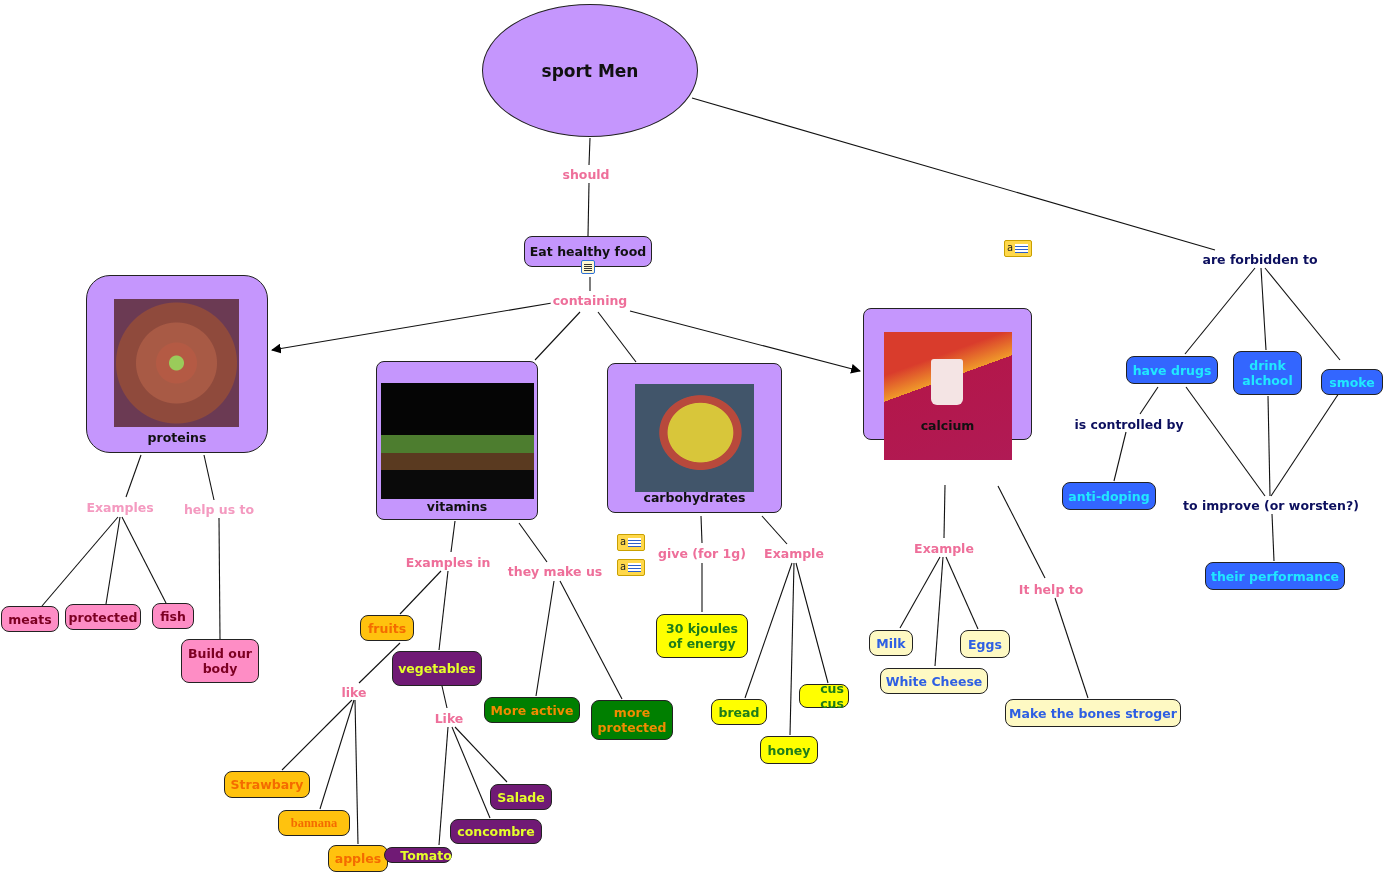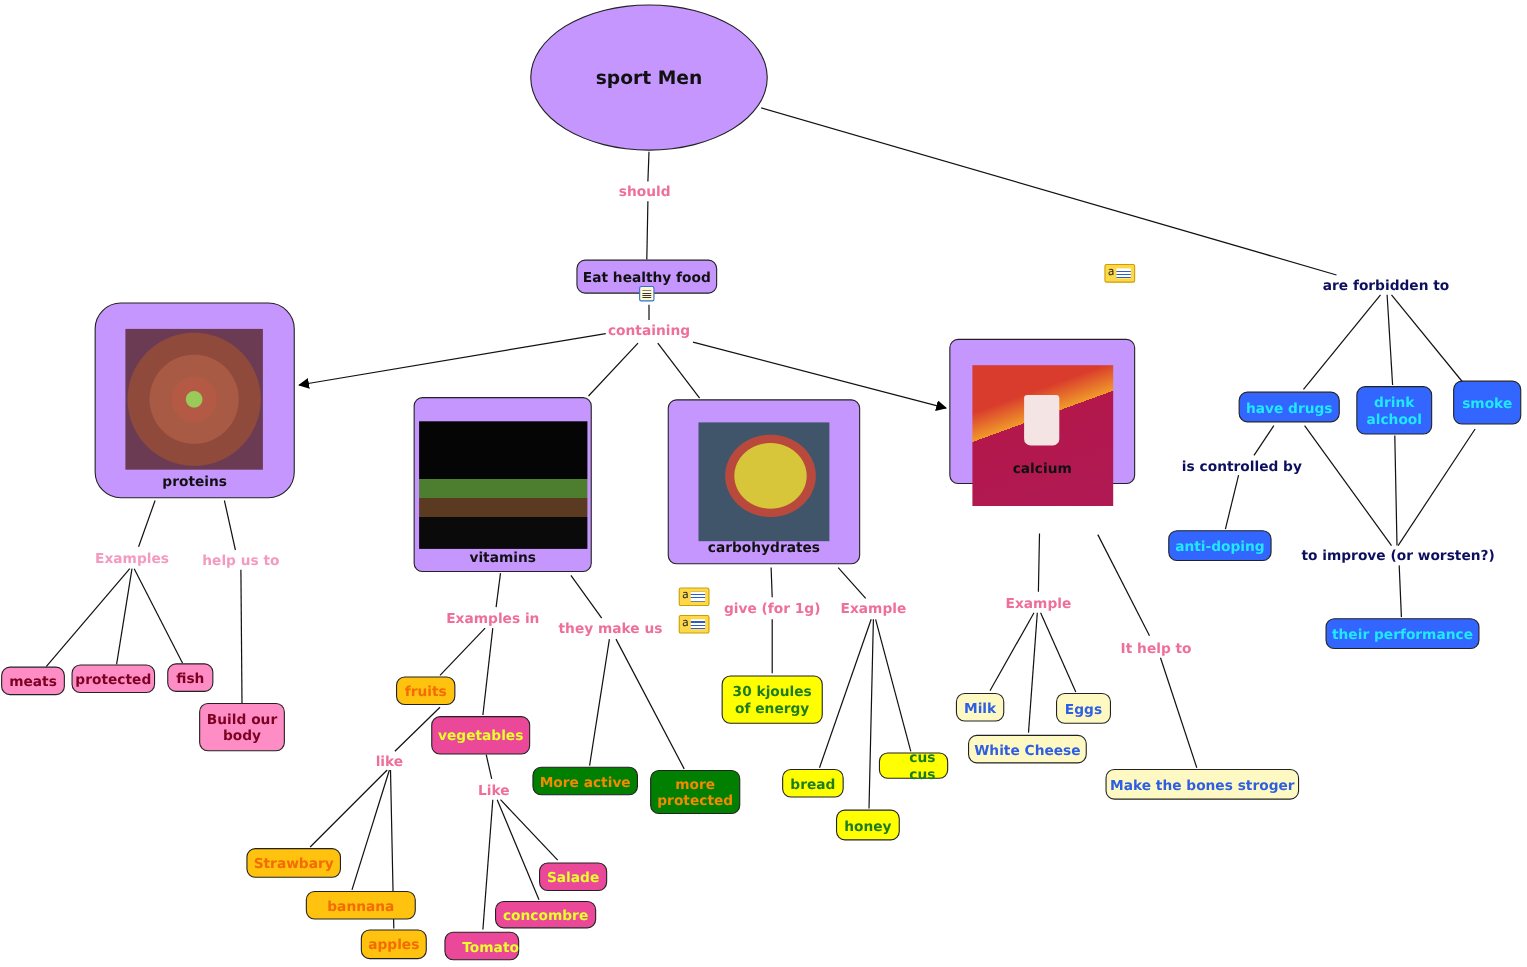--- a/index.html
+++ b/index.html
@@ -11,21 +11,21 @@
           display: flex; align-items: center; justify-content: center;
           text-align: center; line-height: 15px; cursor: pointer; }
   .lbl { position: absolute; font-weight: bold; font-size: 12.5px; white-space: nowrap;
          background: #fff; padding: 0 2px; transform: translate(-50%, -50%); }
   .pinkl { color: #ee6f9a; }
   .lpink { color: #f49ac0; }
   .navyl { color: #0c0f5e; }
   .purple { background: #c596fd; color: #111; }
   .pinkn { background: #fe8dc5; color: #7c0022; }
   .orange { background: #ffc20e; color: #f46b00; }
-  .dgreen { background: #ec4899; color: #e5ff2a; }
+  .dgreen { background: #701a75; color: #e5ff2a; }
   .green { background: #007f00; color: #f18b00; }
   .yellow { background: #ffff00; color: #1e7d1a; }
   .lblue { background: #fef9c3; color: #2e5fe3; }
   .blue { background: #3366ff; color: #20e8ff; }
   .imgbox { position: absolute; box-sizing: border-box; border: 1.2px solid #222;
             border-radius: 8px; background: #c596fd; cursor: pointer; }
   .imgbox .pic { position: absolute; }
   .imgbox .cap { position: absolute; left: 0; right: 0; text-align: center;
                  font-weight: bold; font-size: 12.5px; color: #111; }
   .note-icon { position: absolute; width: 28px; height: 17px; box-sizing: border-box;
@@ -163,54 +163,54 @@
 
 <div class="node orange" style="left:360px;top:615px;width:54px;height:26px;">
     <span>fruits</span>
   </div>
 <div class="node dgreen" style="left:392px;top:651px;width:90px;height:35px;">
     <span>vegetables</span>
   </div>
 <div class="node orange" style="left:224px;top:771px;width:86px;height:27px;">
     <span>Strawbary</span>
   </div>
-<div class="node orange" style="left:278px;top:810px;width:100px;height:26px;">
+<div class="node orange" style="left:278px;top:810px;width:72px;height:26px;font-family:Liberation Serif, serif;">
     <span>bannana</span>
   </div>
 <div class="node orange" style="left:328px;top:845px;width:60px;height:27px;">
     <span>apples</span>
   </div>
 <div class="node dgreen" style="left:490px;top:784px;width:62px;height:26px;">
     <span>Salade</span>
   </div>
 <div class="node dgreen" style="left:450px;top:819px;width:92px;height:25px;">
     <span>concombre</span>
   </div>
-<div class="node dgreen" style="left:404px;top:847px;width:68px;height:26px;padding-left:16px;">
+<div class="node dgreen" style="left:384px;top:847px;width:68px;height:16px;padding-left:16px;">
     <span>Tomato</span>
   </div>
 <div class="node green" style="left:484px;top:697px;width:96px;height:26px;">
     <span>More active</span>
   </div>
 <div class="node green" style="left:591px;top:700px;width:82px;height:40px;">
     <span style="width:70px;">more protected</span>
   </div>
 
 <div class="note-icon" style="left:617px;top:534px;">a<span class="lines"></span></div>
 <div class="note-icon" style="left:617px;top:559px;">a<span class="lines"></span></div>
 <div class="node yellow" style="left:656px;top:614px;width:92px;height:44px;">
     <span style="width:80px;">30 kjoules of energy</span>
   </div>
 <div class="node yellow" style="left:711px;top:699px;width:56px;height:26px;">
     <span>bread</span>
   </div>
 <div class="node yellow" style="left:760px;top:736px;width:58px;height:28px;">
     <span>honey</span>
   </div>
-<div class="node yellow" style="left:799px;top:684px;width:63px;height:24px;padding-left:16px;">
+<div class="node yellow" style="left:799px;top:684px;width:50px;height:24px;padding-left:16px;">
     <span>cus cus</span>
   </div>
 
 <div class="note-icon" style="left:1004px;top:240px;">a<span class="lines"></span></div>
 <div class="node lblue" style="left:869px;top:630px;width:44px;height:26px;">
     <span>Milk</span>
   </div>
 <div class="node lblue" style="left:960px;top:630px;width:50px;height:28px;">
     <span>Eggs</span>
   </div>
@@ -220,21 +220,21 @@
 <div class="node lblue" style="left:1005px;top:699px;width:176px;height:28px;">
     <span>Make the bones stroger</span>
   </div>
 
 <div class="node blue" style="left:1126px;top:356px;width:92px;height:28px;">
     <span>have drugs</span>
   </div>
 <div class="node blue" style="left:1233px;top:351px;width:69px;height:44px;">
     <span style="width:56px;">drink alchool</span>
   </div>
-<div class="node blue" style="left:1321px;top:346px;width:62px;height:40px;">
+<div class="node blue" style="left:1321px;top:369px;width:62px;height:26px;">
     <span>smoke</span>
   </div>
 <div class="node blue" style="left:1062px;top:482px;width:94px;height:28px;">
     <span>anti-doping</span>
   </div>
 <div class="node blue" style="left:1205px;top:562px;width:140px;height:28px;">
     <span>their performance</span>
   </div>
 
 </body></html>

